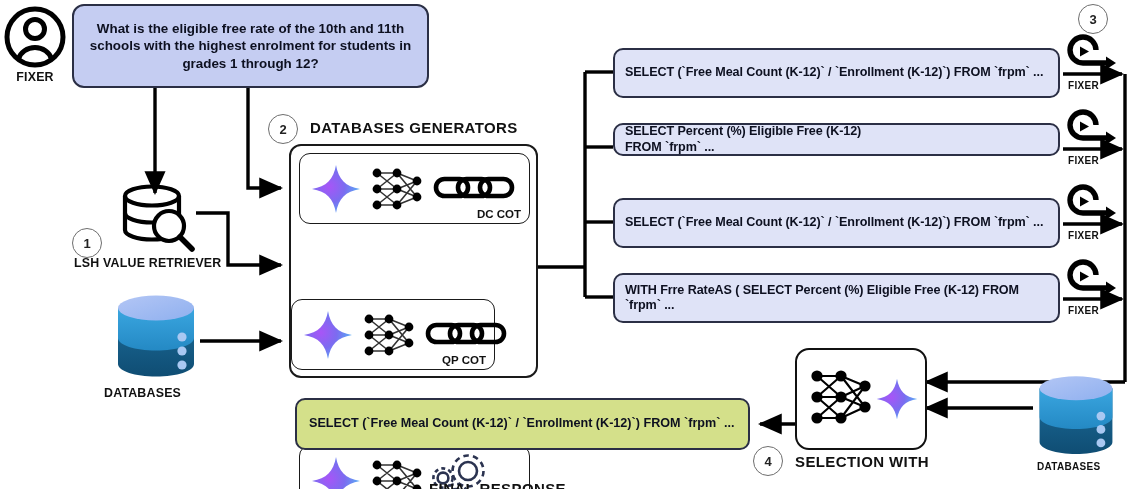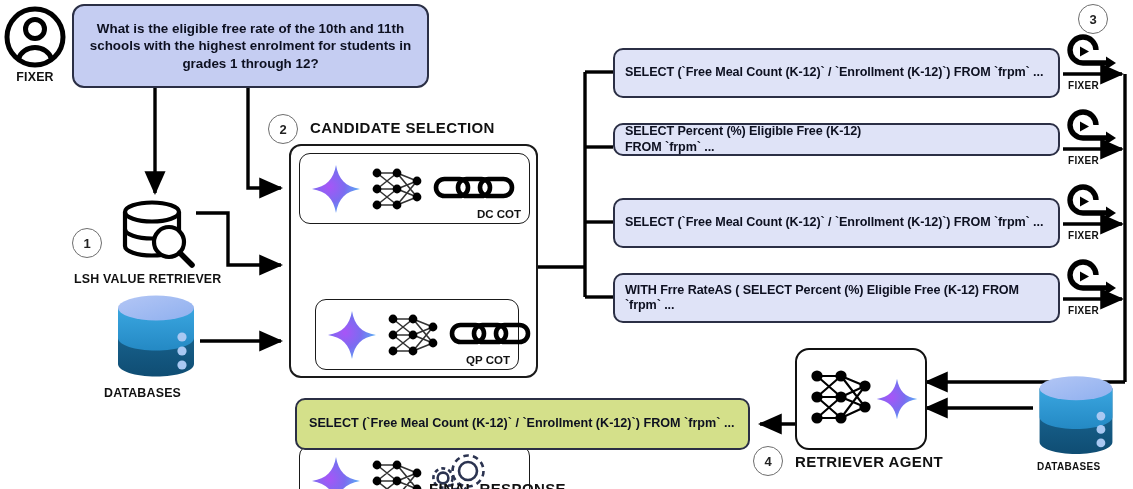--- a/index.html
+++ b/index.html
@@ -120,21 +120,21 @@
   </svg>
   <div class="cap" style="text-align:center;margin-top:-2px;">FIXER</div>
 </div>
 
 <div class="abs qbox" style="left:72px;top:4px;width:357px;height:84px;">
   <span>What is the eligible free rate of the 10th and 11th schools with the highest enrolment for students in grades 1 through 12?</span>
 </div>
 
 <div class="abs numcircle" style="left:72px;top:228px;">1</div>
 
-<div class="abs" style="left:116px;top:198px;">
+<div class="abs" style="left:116px;top:182px;">
   <svg width="84" height="72" viewBox="0 0 84 72">
     <g fill="none" stroke="#000" stroke-width="4.2">
       <ellipse cx="36" cy="14" rx="27" ry="9.5"></ellipse>
       <path d="M9,14 v34 c0,5.2 12.1,9.5 27,9.5 c14.9,0 27,-4.3 27,-9.5 v-34"></path>
       <path d="M9,31 c0,5.2 12.1,9.5 27,9.5 c14.9,0 27,-4.3 27,-9.5"></path>
     </g>
     <g fill="#fff" stroke="#000" stroke-width="4.2">
       <circle cx="53" cy="44" r="15"></circle>
     </g>
     <path d="M64,55 L76,67" stroke="#000" stroke-width="5.6" stroke-linecap="round"></path>
@@ -148,21 +148,21 @@
     <path d="M6,18 v30 c0,7 17,12.5 38,12.5 c21,0 38,-5.5 38,-12.5 v-30 z" fill="url(#dbMid)"></path>
     <ellipse cx="44" cy="18" rx="38" ry="12.5" fill="url(#dbTop)"></ellipse>
     <circle cx="70" cy="47" r="4.6" fill="#a9c8f2"></circle>
     <circle cx="70" cy="61" r="4.6" fill="#a9c8f2"></circle>
     <circle cx="70" cy="75" r="4.6" fill="#a9c8f2"></circle>
   </svg>
   <div class="cap" style="margin-left:-8px;margin-top:-4px;">DATABASES</div>
 </div>
 
 <div class="abs numcircle" style="left:268px;top:114px;">2</div>
-<div class="abs cap-lg" style="left:310px;top:119px;">CANDIDATE SELECTION</div>
+<div class="abs cap-lg" style="left:310px;top:119px;">DATABASES GENERATORS</div>
 
 <div class="abs genouter" style="left:289px;top:144px;width:249px;height:234px;">
 
   <div class="genrow abs" style="left:8px;top:7px;width:231px;height:71px;">
     <svg class="abs" style="left:10px;top:9px" width="52" height="52" viewBox="0 0 52 52">
       <path d="M26,2 C28.5,16.5 35.5,23.5 50,26 C35.5,28.5 28.5,35.5 26,50 C23.5,35.5 16.5,28.5 2,26 C16.5,23.5 23.5,16.5 26,2 Z" fill="url(#sparkGrad)"></path>
     </svg>
     <svg class="abs" style="left:68px;top:11px" width="58" height="48" viewBox="0 0 58 48">
       <g stroke="#333" stroke-width="1.6">
         <path d="M9,8 L29,8 M9,8 L29,24 M9,24 L29,8 M9,24 L29,24 M9,24 L29,40 M9,40 L29,24 M9,40 L29,40
@@ -182,21 +182,21 @@
     <svg class="abs" style="left:133px;top:18px" width="82" height="30" viewBox="0 0 82 30">
       <g fill="none" stroke="#000" stroke-width="4.6">
         <rect x="3" y="7" width="32" height="17" rx="8.5"></rect>
         <rect x="25" y="7" width="32" height="17" rx="8.5"></rect>
         <rect x="47" y="7" width="32" height="17" rx="8.5"></rect>
       </g>
     </svg>
     <span class="genlabel">DC COT</span>
   </div>
 
-  <div class="genrow abs" style="left:24px;top:82px;width:204px;height:71px;">
+  <div class="genrow abs" style="left:0;top:82px;width:204px;height:71px;">
     <svg class="abs" style="left:10px;top:9px" width="52" height="52" viewBox="0 0 52 52">
       <path d="M26,2 C28.5,16.5 35.5,23.5 50,26 C35.5,28.5 28.5,35.5 26,50 C23.5,35.5 16.5,28.5 2,26 C16.5,23.5 23.5,16.5 26,2 Z" fill="url(#sparkGrad)"></path>
     </svg>
     <svg class="abs" style="left:68px;top:11px" width="58" height="48" viewBox="0 0 58 48">
       <g stroke="#333" stroke-width="1.6">
         <path d="M9,8 L29,8 M9,8 L29,24 M9,24 L29,8 M9,24 L29,24 M9,24 L29,40 M9,40 L29,24 M9,40 L29,40
                  M29,8 L49,16 M29,24 L49,16 M29,24 L49,32 M29,40 L49,32 M29,8 L49,32 M29,40 L49,16"></path>
       </g>
       <g fill="#000">
         <circle cx="9" cy="8" r="4.4"></circle>
@@ -326,21 +326,21 @@
         <circle cx="34" cy="52" r="5.6"></circle>
       <circle cx="58" cy="20" r="5.6"></circle>
         <circle cx="58" cy="41" r="5.6"></circle>
     </g>
   </svg>
   <svg class="abs" style="left:78px;top:26px" width="44" height="46" viewBox="0 0 52 52">
     <path d="M26,2 C28.5,16.5 35.5,23.5 50,26 C35.5,28.5 28.5,35.5 26,50 C23.5,35.5 16.5,28.5 2,26 C16.5,23.5 23.5,16.5 26,2 Z" fill="url(#sparkGrad)"></path>
   </svg>
 </div>
 <div class="abs numcircle" style="left:753px;top:446px;">4</div>
-<div class="abs cap-lg" style="left:795px;top:453px;">RETRIEVER AGENT</div>
+<div class="abs cap-lg" style="left:795px;top:453px;">SELECTION WITH</div>
 
 <div class="abs" style="left:1033px;top:371px;">
   <svg width="86" height="92" viewBox="0 0 88 96">
     <path d="M6,18 v56 c0,7 17,12.5 38,12.5 c21,0 38,-5.5 38,-12.5 v-56 z" fill="url(#dbBot)"></path>
     <path d="M6,18 v30 c0,7 17,12.5 38,12.5 c21,0 38,-5.5 38,-12.5 v-30 z" fill="url(#dbMid)"></path>
     <ellipse cx="44" cy="18" rx="38" ry="12.5" fill="url(#dbTop)"></ellipse>
     <circle cx="70" cy="47" r="4.6" fill="#a9c8f2"></circle>
     <circle cx="70" cy="61" r="4.6" fill="#a9c8f2"></circle>
     <circle cx="70" cy="75" r="4.6" fill="#a9c8f2"></circle>
   </svg>

